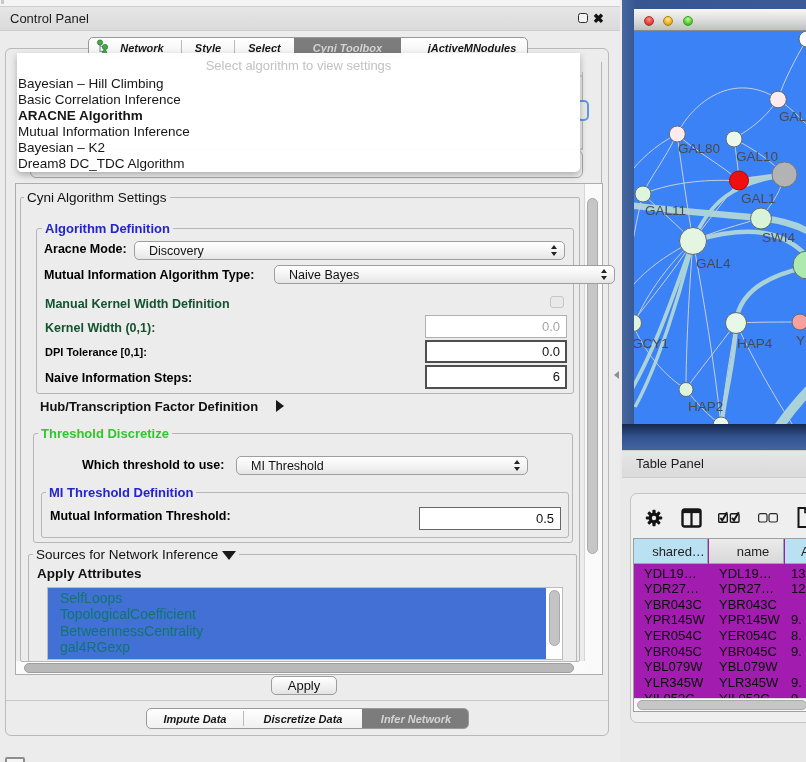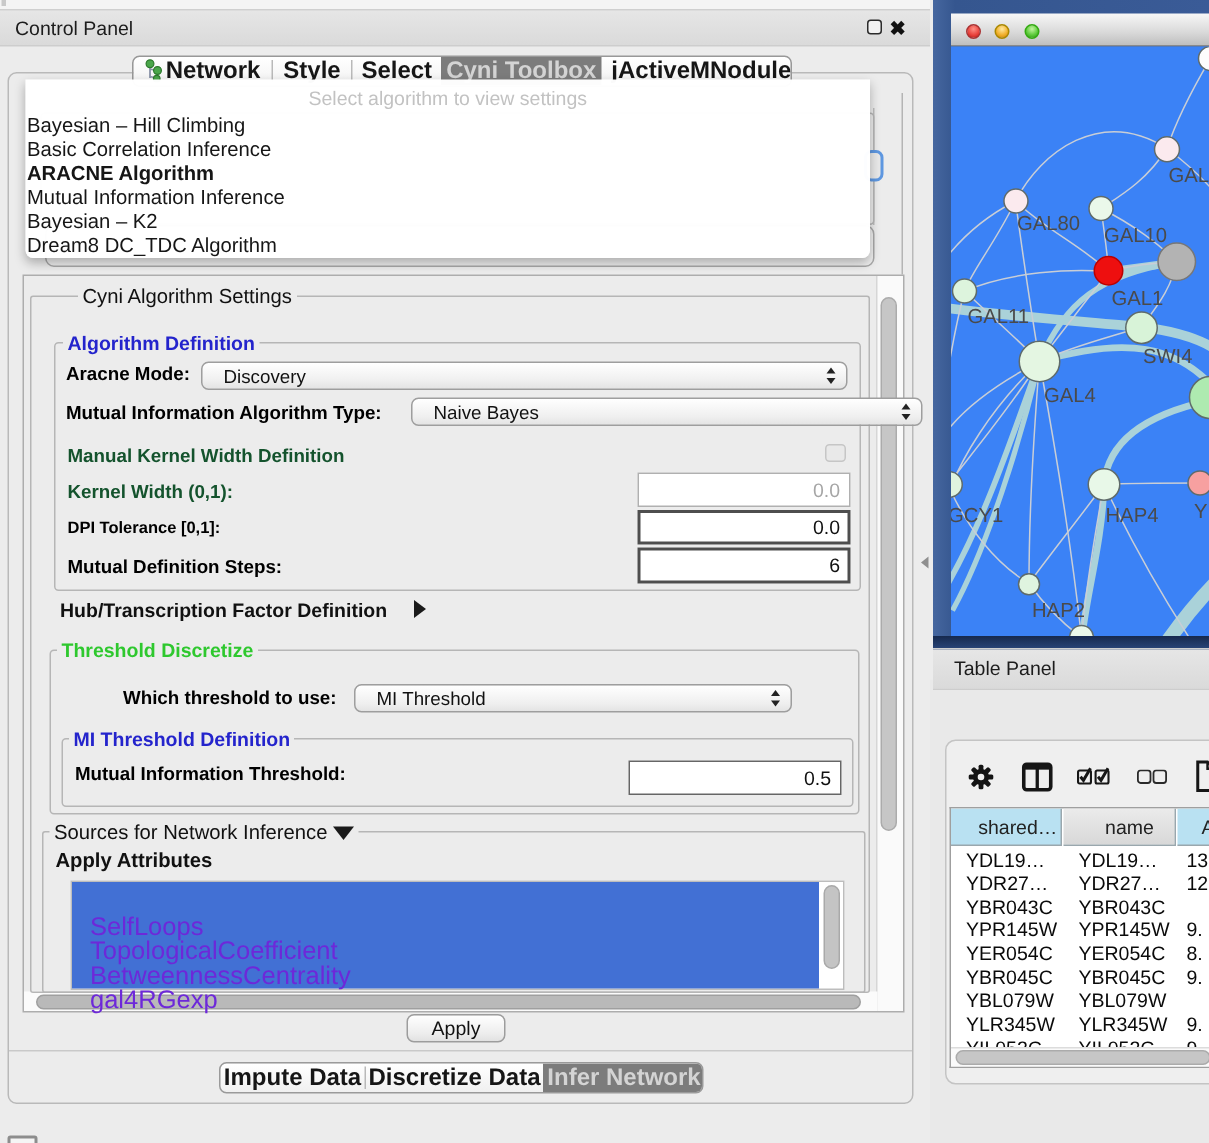--- a/index.html
+++ b/index.html
@@ -14,21 +14,21 @@
   font-size:12.5px; color:#111;
 }
 .combo .ct { position:absolute; left:14px; top:1.5px; }
 .combo .ar { position:absolute; right:6px; top:3px; width:7px; }
 .combo .ar i { display:block; width:0; height:0; border-left:3.5px solid transparent; border-right:3.5px solid transparent; }
 .combo .ar .u { border-bottom:4px solid #222; margin-bottom:2.5px; }
 .combo .ar .d { border-top:4px solid #222; }
 .field { position:absolute; background:#ffffff; font-size:13px; color:#111; text-align:right; }
 .gbox { position:absolute; border:1px solid #b6b6b6; border-radius:3px; }
 .glabel { position:absolute; background:#ececec; padding:0 3px; font-size:13.5px; }
-.seg { position:absolute; top:0; bottom:0; display:flex; align-items:center; justify-content:center; font-size:16px; font-weight:600; color:#161616; }
+.seg { position:absolute; top:0; bottom:0; display:flex; align-items:center; justify-content:center; font-size:11px; font-weight:600; color:#161616;font-style:italic; }
 .segdark { background:#7c7c7c; color:#d4d4d4; }
 </style>
 </head>
 <body>
 
 <div class="abs" style="left:0;top:0;width:620px;height:6px;background:#f4f4f4;"></div>
 <div class="abs" style="left:1px;top:0;width:3px;height:4px;background:#c9c9c9;"></div>
 
 <div class="abs" style="left:0;top:6px;width:620px;height:25px;background:linear-gradient(#e6e6e6,#dadada);border-top:1px solid #cfcfcf;border-bottom:1px solid #cdcdcd;">
   <div class="abs" style="left:10px;top:4px;font-size:13px;color:#1c1c1c;">Control Panel</div>
@@ -46,21 +46,21 @@
 <div class="abs" style="left:586.5px;top:198px;width:11.5px;height:356px;background:#c6c6c6;border:1px solid #ababab;border-radius:6px;"></div>
 
 <div class="abs" style="left:16px;top:661px;width:569px;height:13px;background:#fbfbfb;"></div>
 <div class="abs" style="left:24px;top:663px;width:550px;height:10px;background:#b9b9b9;border:1px solid #9f9f9f;border-radius:6px;"></div>
 
 <div class="abs" style="left:27px;top:75px;width:556px;height:75px;border:1px solid #b6b6b6;border-radius:3px;"></div>
 <div class="abs" style="left:576px;top:100px;width:13px;height:21px;border:2px solid #5e97e0;border-radius:5px;background:#e8e8e8;"></div>
 <div class="abs" style="left:30px;top:150px;width:553px;height:28px;border:1px solid #a8a8a8;border-radius:6px;background:#efefef;"></div>
 
 <div class="gbox" style="left:20px;top:197px;width:560px;height:465px;border-radius:2px;"></div>
-<div class="glabel" style="left:24px;top:190px;color:#111;margin-left:28px;">Cyni Algorithm Settings</div>
+<div class="glabel" style="left:24px;top:190px;color:#111;">Cyni Algorithm Settings</div>
 
 <div class="gbox" style="left:36px;top:228px;width:538px;height:166px;"></div>
 <div class="glabel bold" style="left:42px;top:221px;color:#2424cc;font-size:13px;">Algorithm Definition</div>
 
 <div class="abs bold" style="left:44px;top:242px;font-size:12.5px;">Aracne Mode:</div>
 <div class="combo" style="left:134px;top:241px;width:431px;height:19px;">
     <span class="ct">Discovery</span>
     <span class="ar">
       <i class="u"></i>
       <i class="d"></i>
@@ -78,21 +78,21 @@
 
 <div class="abs bold grey" style="left:45px;top:297px;font-size:12.5px;">Manual Kernel Width Definition</div>
 <div class="abs" style="left:550px;top:296px;width:14px;height:12px;border:1px solid #c6c6c6;border-radius:3px;background:#e9e9e9;"></div>
 
 <div class="abs bold grey" style="left:45px;top:321px;font-size:12.5px;">Kernel Width (0,1):</div>
 <div class="field" style="left:425px;top:315px;width:142px;height:23px;border:1px solid #b0b0b0;color:#a6a6a6;padding:3px 6px 0 0;">0.0</div>
 
 <div class="abs bold" style="left:45px;top:346px;font-size:11px;">DPI Tolerance [0,1]:</div>
 <div class="field" style="left:425px;top:340px;width:142px;height:23px;border:2px solid #4e4e4e;padding:2px 5px 0 0;">0.0</div>
 
-<div class="abs bold" style="left:45px;top:371px;font-size:12.5px;">Mutual Definition Steps:</div>
+<div class="abs bold" style="left:45px;top:371px;font-size:12.5px;">Naive Information Steps:</div>
 <div class="field" style="left:425px;top:365px;width:142px;height:23.5px;border:2px solid #4e4e4e;padding:2px 5px 0 0;">6</div>
 
 <div class="abs" style="left:40px;top:399px;font-size:13px;font-weight:600;color:#111;">Hub/Transcription Factor Definition</div>
 <div class="abs" style="left:276px;top:400px;width:0;height:0;border-left:8px solid #1a1a1a;border-top:6px solid transparent;border-bottom:6px solid transparent;"></div>
 
 <div class="gbox" style="left:33px;top:433px;width:540px;height:110px;"></div>
 <div class="glabel bold" style="left:38px;top:426px;color:#2ec82e;font-size:13px;">Threshold Discretize</div>
 
 <div class="abs bold" style="left:82px;top:458px;font-size:12.5px;">Which threshold to use:</div>
 <div class="combo" style="left:236px;top:456px;width:292px;height:19px;">
@@ -107,21 +107,21 @@
 <div class="glabel bold" style="left:46px;top:485px;color:#2424cc;font-size:13px;">MI Threshold Definition</div>
 <div class="abs bold" style="left:50px;top:509px;font-size:12.5px;">Mutual Information Threshold:</div>
 <div class="field" style="left:419px;top:507px;width:142px;height:23px;border:1.5px solid #666;padding:3px 6px 0 0;">0.5</div>
 
 <div class="gbox" style="left:28px;top:554px;width:549px;height:108px;border-radius:2px;"></div>
 <div class="glabel" style="left:33px;top:547px;color:#111;font-size:13.5px;">Sources for Network Inference <span style="display:inline-block;width:0;height:0;border-top:9px solid #1a1a1a;border-left:7px solid transparent;border-right:7px solid transparent;vertical-align:-1px;"></span></div>
 <div class="abs bold" style="left:37px;top:566px;font-size:13.5px;color:#111;">Apply Attributes</div>
 
 <div class="abs" style="left:47px;top:587px;width:516px;height:73px;background:#ffffff;border:1px solid #bdbdbd;"></div>
 <div class="abs" style="left:48px;top:588px;width:498px;height:71px;background:#4270d4;"></div>
-<div class="abs" style="left:60px;top:610px;width:480px;font-size:17px;color:#6d28d9;line-height:16.3px;">SelfLoops<br>TopologicalCoefficient<br>BetweennessCentrality<br>gal4RGexp</div>
+<div class="abs" style="left:60px;top:590px;width:480px;font-size:14px;color:#0f766e;line-height:16.3px;">SelfLoops<br>TopologicalCoefficient<br>BetweennessCentrality<br>gal4RGexp</div>
 <div class="abs" style="left:549px;top:590px;width:11px;height:56px;background:#c4c4c4;border:1px solid #a9a9a9;border-radius:6px;"></div>
 
 <div class="abs" style="left:6px;top:700px;width:602px;height:1px;background:#c9c9c9;"></div>
 
 <div class="abs" style="left:271px;top:676px;width:66px;height:19px;border:1px solid #9d9d9d;border-radius:5px;background:linear-gradient(#ffffff,#ededed 70%,#e2e2e2);text-align:center;font-size:13px;color:#111;line-height:18px;">Apply</div>
 
 <div class="abs" style="left:146px;top:708px;width:323px;height:21px;border:1px solid #9a9a9a;border-radius:5px;background:linear-gradient(#ffffff,#f0f0f0);overflow:hidden;">
   <div class="seg" style="left:0;width:96px;">Impute Data</div>
   <div class="abs" style="left:96px;top:2px;bottom:2px;width:1px;background:#b9b9b9;"></div>
   <div class="seg" style="left:97px;width:118px;">Discretize Data</div>
@@ -228,21 +228,21 @@
     <text x="62" y="237">GAL4</text>
     <text x="-2" y="317">GCY1</text>
     <text x="103" y="317">HAP4</text>
     <text x="162" y="314">Y</text>
     <text x="54" y="380">HAP2</text>
   </g>
 </svg>
 </div>
 
 <div class="abs" style="left:620px;top:453px;width:186px;height:309px;background:#e9e9e9;"></div>
-<div class="abs" style="left:622px;top:432px;width:184px;height:28px;background:linear-gradient(#e6e6e6,#dadada);border-top:1px solid #cfcfcf;border-bottom:1px solid #cdcdcd;">
+<div class="abs" style="left:622px;top:450px;width:184px;height:28px;background:linear-gradient(#e6e6e6,#dadada);border-top:1px solid #cfcfcf;border-bottom:1px solid #cdcdcd;">
   <div class="abs" style="left:14px;top:5px;font-size:13px;color:#1c1c1c;">Table Panel</div>
 </div>
 
 <div class="abs" style="left:630px;top:493px;width:190px;height:230px;border:1px solid #c4c4c4;border-radius:7px;background:#efefef;"></div>
 
 <svg class="abs" style="left:645px;top:509px;" width="18" height="18" viewBox="0 0 18 18">
   <g fill="#141414">
     <circle cx="9" cy="9" r="5.4"></circle>
     <g>
       <rect x="7.4" y="0.8" width="3.2" height="4" rx="1"></rect>
@@ -272,21 +272,21 @@
 </svg>
 <svg class="abs" style="left:758px;top:513px;" width="21" height="10" viewBox="0 0 21 10">
   <rect x="0.6" y="0.6" width="8.4" height="8.4" rx="1.8" fill="none" stroke="#2a2a2a" stroke-width="1.2"></rect>
   <rect x="11" y="0.6" width="8.4" height="8.4" rx="1.8" fill="none" stroke="#2a2a2a" stroke-width="1.2"></rect>
 </svg>
 <svg class="abs" style="left:797px;top:506px;" width="13" height="23" viewBox="0 0 13 22">
   <path d="M1.5 1.5 L8 1.5 L12.5 6 L12.5 20.5 L1.5 20.5 Z" fill="none" stroke="#161616" stroke-width="2"></path>
   <path d="M8 1.5 L8 6 L12.5 6" fill="none" stroke="#161616" stroke-width="1.6"></path>
 </svg>
 
-<div class="abs" style="left:633px;top:538px;width:173px;height:174px;background:#ffffff;border:1px solid #9f9f9f;border-right:none;overflow:hidden;">
+<div class="abs" style="left:633px;top:538px;width:173px;height:174px;background:#a21caf;border:1px solid #9f9f9f;border-right:none;overflow:hidden;">
   <div class="abs" style="left:0;top:0;width:74px;height:25px;background:#b9e1f2;border-right:1px solid #9aa7ad;border-bottom:1px solid #9aa7ad;text-align:center;font-size:13px;color:#222;line-height:25px;padding-left:16px;">shared…</div>
   <div class="abs" style="left:75px;top:0;width:75px;height:25px;background:linear-gradient(#ebebeb,#d8d8d8);border-right:1px solid #9aa7ad;border-bottom:1px solid #9aa7ad;text-align:center;font-size:13px;color:#222;line-height:25px;padding-left:14px;">name</div>
   <div class="abs" style="left:151px;top:0;width:22px;height:25px;background:#b9e1f2;border-bottom:1px solid #9aa7ad;font-size:13px;color:#222;line-height:25px;padding-left:16px;">A</div>
   <div class="abs" style="left:10px;top:26.5px;font-size:13px;color:#0a0a0a;line-height:15.65px;">YDL19…<br>YDR27…<br>YBR043C<br>YPR145W<br>YER054C<br>YBR045C<br>YBL079W<br>YLR345W<br>YIL052C</div>
   <div class="abs" style="left:85px;top:26.5px;font-size:13px;color:#0a0a0a;line-height:15.65px;">YDL19…<br>YDR27…<br>YBR043C<br>YPR145W<br>YER054C<br>YBR045C<br>YBL079W<br>YLR345W<br>YIL052C</div>
   <div class="abs" style="left:157px;top:26.5px;font-size:13px;color:#0a0a0a;line-height:15.65px;">13<br>12<br><br>9.<br>8.<br>9.<br><br>9.<br>9.</div>
 
   <div class="abs" style="left:0;top:159px;width:173px;height:14px;background:#fafafa;border-top:1px solid #dcdcdc;"></div>
   <div class="abs" style="left:3px;top:161px;width:170px;height:10px;background:#c6c6c6;border:1px solid #ababab;border-radius:6px;"></div>
 </div>

